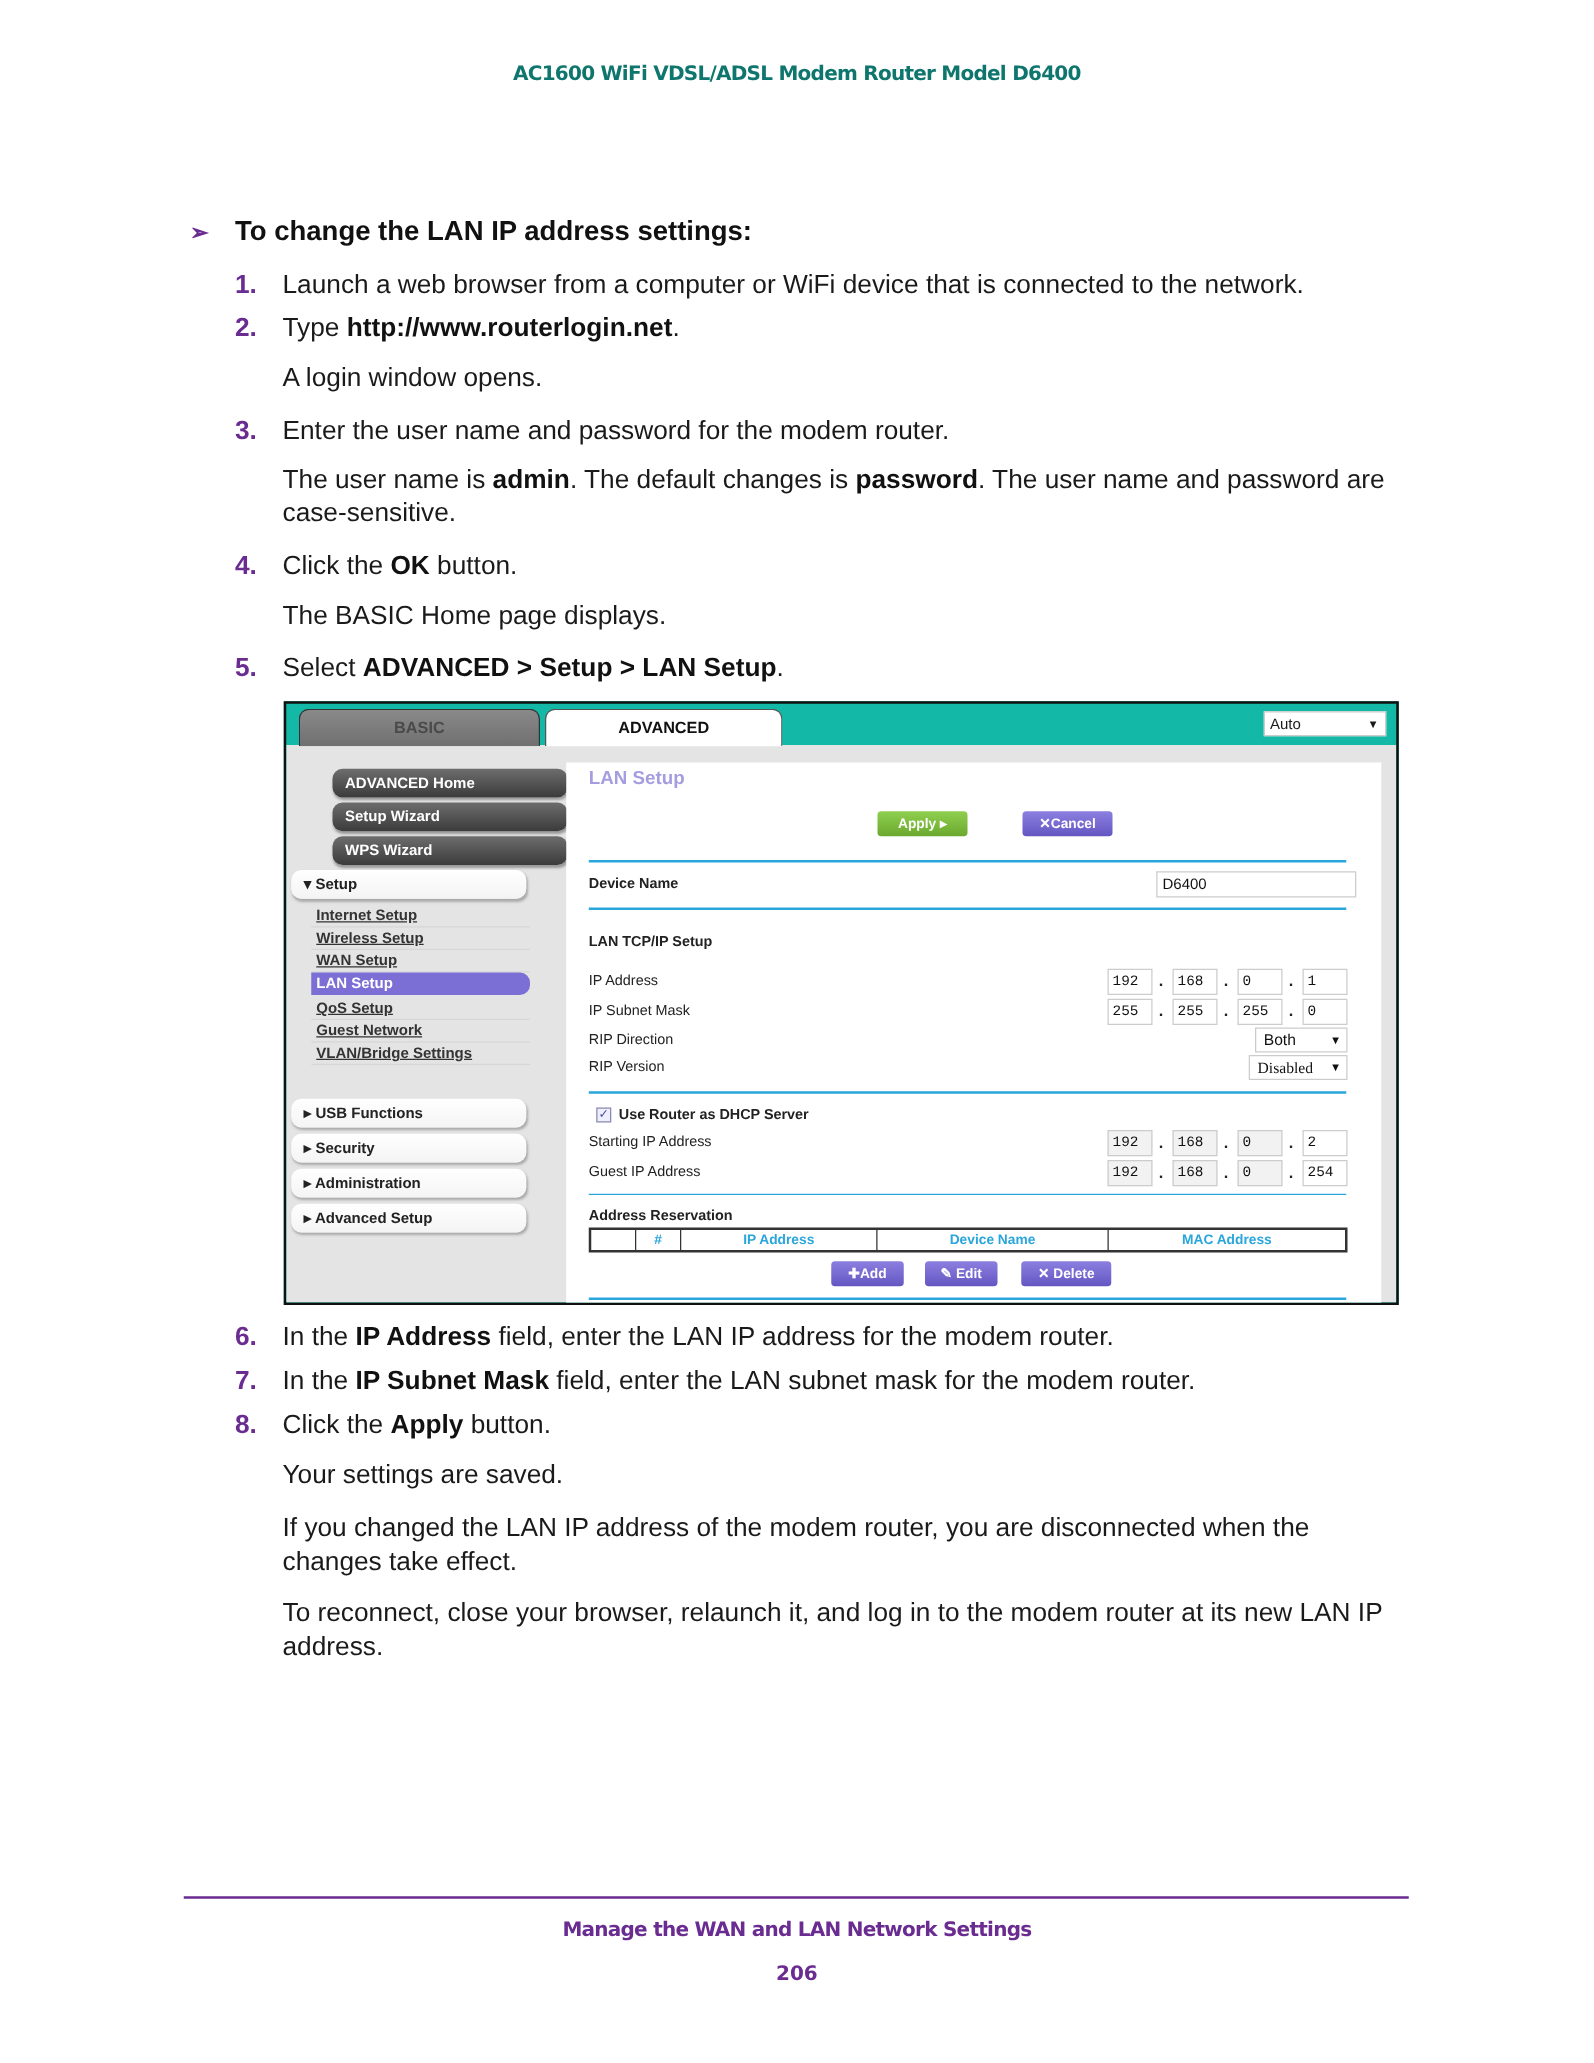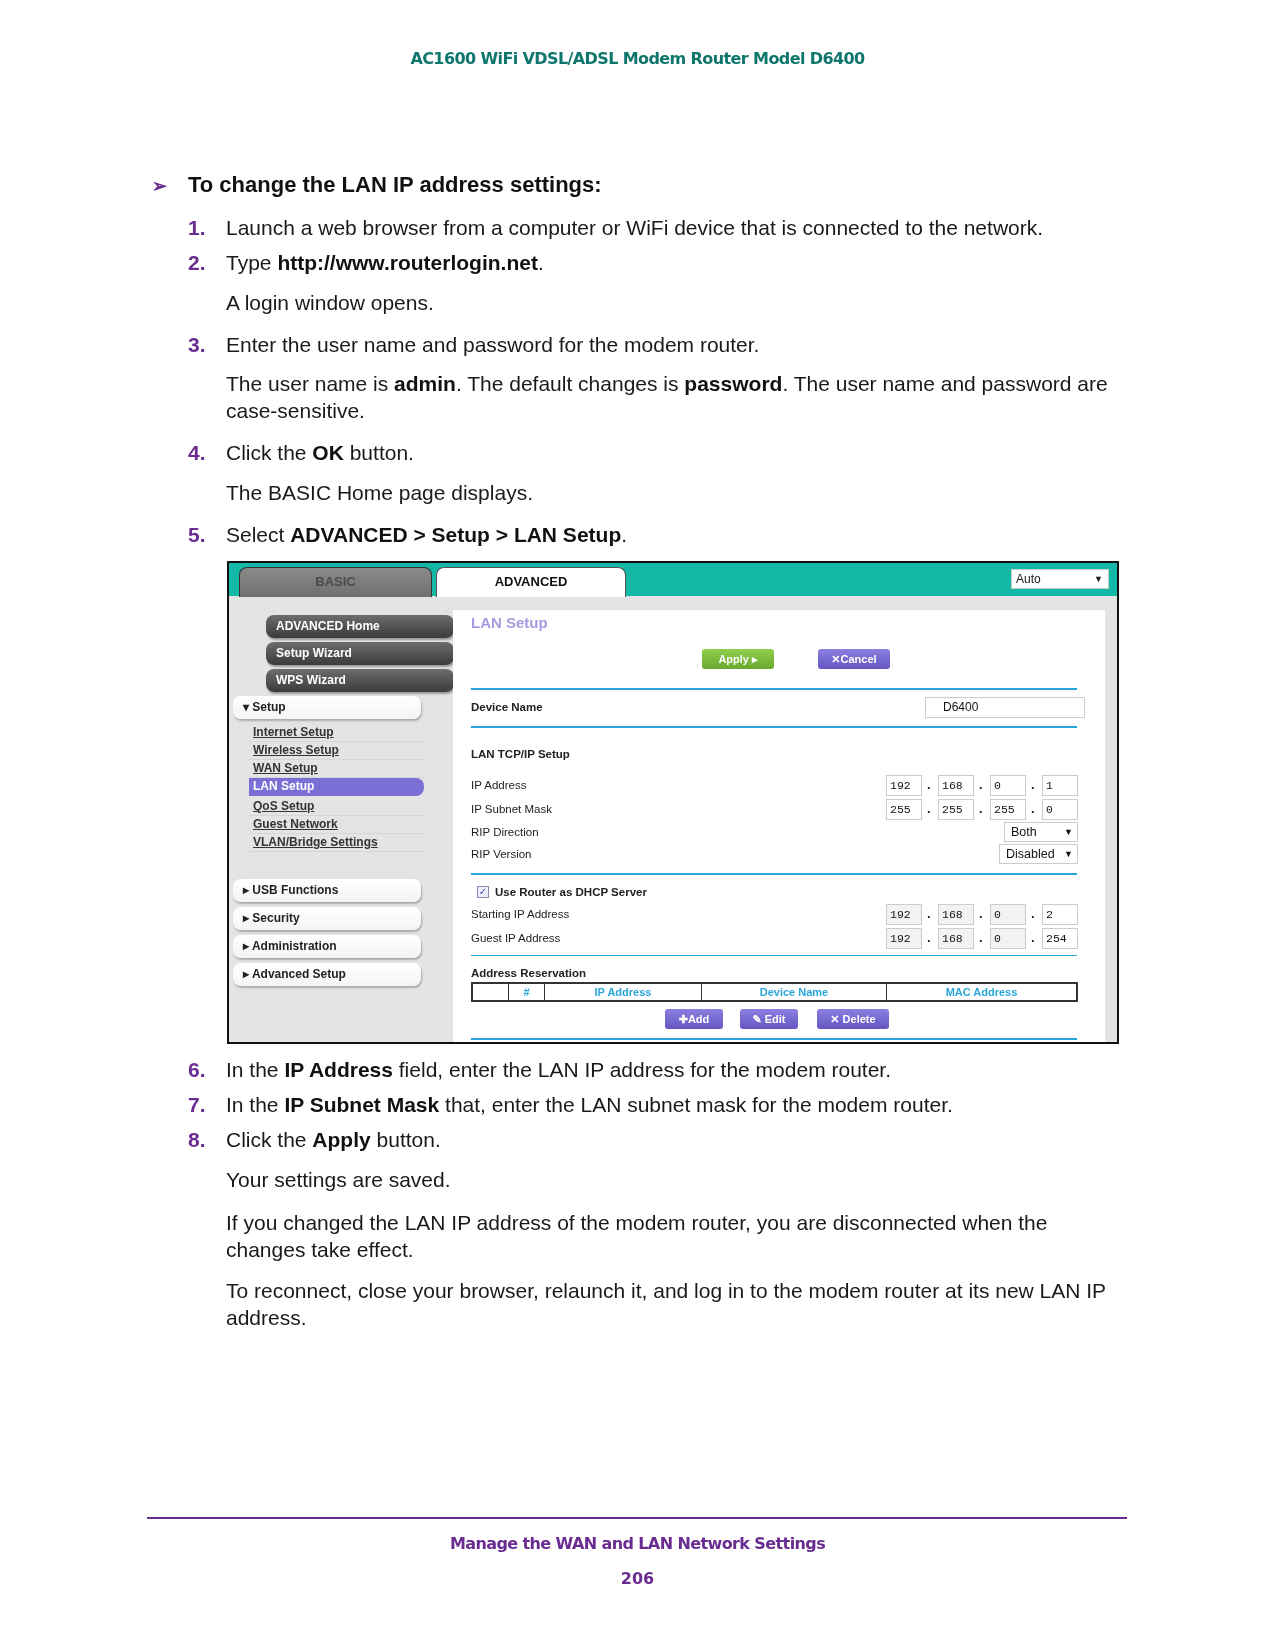--- a/index.html
+++ b/index.html
@@ -42,21 +42,21 @@
   .content { position: absolute; left: 224px; top: 47px; width: 652px; height: 436px; background: #fff; }
   .content-title { position: absolute; left: 18px; top: 4px; font-size: 15px; font-weight: bold; color: #a49de0; }
   .btn { position: absolute; height: 20px; border-radius: 3px; color: #fff; font-size: 11px; font-weight: bold;
     text-align: center; line-height: 20px; }
   .btn-apply { background: linear-gradient(#8fcf4e, #6aa92e); }
   .btn-purple { background: linear-gradient(#8c7fe0, #6356c2); }
   .rule { position: absolute; left: 18px; width: 606px; height: 2px; background: #2aa6dc; }
   .lbl { position: absolute; left: 18px; font-size: 11.5px; color: #222; }
   .lbl.b { font-weight: bold; }
   .txt-in { position: absolute; height: 21px; border: 1px solid #ccc; background: #fff; font-size: 12px;
-    line-height: 19px; padding-left: 17px; color: #111; }
+    line-height: 19px; padding-left: 4px; color: #111; }
   .ip-in { position: absolute; width: 36px; height: 21px; border: 1px solid #ccc; font-family: "Liberation Mono", monospace;
     font-size: 11.5px; line-height: 19px; padding-left: 3px; background: #fff; color: #111; }
   .ip-in.dis { background: #f2f2f2; }
   .dot { position: absolute; font-size: 13px; font-weight: bold; color: #222; }
   .sel { position: absolute; height: 20px; border: 1px solid #ccc; font-size: 12.5px; line-height: 18px;
     padding-left: 6px; background: #fff; color: #111; }
   .sel .caret { position: absolute; right: 4px; top: 0; font-size: 9px; }
   .chk { position: absolute; left: 24px; width: 12px; height: 12px; border: 1px solid #8a8ab0; background: #eef;
     font-size: 10px; line-height: 10px; text-align: center; color: #4b4ba0; }
   .rtable { position: absolute; left: 18px; width: 607px; height: 20px; border: 2px solid #333; display: flex; }
@@ -157,21 +157,21 @@
     <div class="dot" style="left:526px; top:191px">.</div>
     <div class="ip-in" style="left:537px; top:189px">255</div>
     <div class="dot" style="left:578px; top:191px">.</div>
     <div class="ip-in" style="left:589px; top:189px">0</div>
 
     <div class="lbl" style="top:216px">RIP Direction</div>
     <div class="sel" style="left:551px; top:212px; width:74px;">
       <span>Both</span><span class="caret">▼</span>
     </div>
     <div class="lbl" style="top:238px">RIP Version</div>
-    <div class="sel" style="left:546px; top:234px; width:79px;">
+    <div class="sel" style="left:546px; top:234px; width:79px;font-family:Liberation Serif, serif;">
       <span>Disabled</span><span class="caret">▼</span>
     </div>
 
     <div class="rule" style="top:263px"></div>
 
     <div class="chk" style="top:276px">✓</div>
     <div class="lbl b" style="left:42px; top:276px">Use Router as DHCP Server</div>
 
     <div class="lbl" style="top:298px">Starting IP Address</div>
     <div class="ip-in dis" style="left:433px; top:294px">192</div>
@@ -204,21 +204,21 @@
     <div class="btn btn-purple" style="left:287px; top:399px; width:58px;">✎ Edit</div>
     <div class="btn btn-purple" style="left:364px; top:399px; width:72px;">✕ Delete</div>
     <div class="rule" style="top:428px"></div>
   </div>
 </div>
 
 <div class="step" style="top:1056px">
   <span class="num">6.</span><span>In the </span><b>IP Address</b><span> field, enter the LAN IP address for the modem router.</span>
 </div>
 <div class="step" style="top:1091px">
-  <span class="num">7.</span><span>In the </span><b>IP Subnet Mask</b><span> that, enter the LAN subnet mask for the modem router.</span>
+  <span class="num">7.</span><span>In the </span><b>IP Subnet Mask</b><span> field, enter the LAN subnet mask for the modem router.</span>
 </div>
 <div class="step" style="top:1126px">
   <span class="num">8.</span><span>Click the </span><b>Apply</b><span> button.</span>
 </div>
 <div class="para" style="top:1166px">Your settings are saved.</div>
 <div class="para" style="top:1209px">If you changed the LAN IP address of the modem router, you are disconnected when the changes take effect.</div>
 <div class="para" style="top:1277px">To reconnect, close your browser, relaunch it, and log in to the modem router at its new LAN IP address.</div>
 
 <div class="page-footer-rule"></div>
 <div class="footer-title">Manage the WAN and LAN Network Settings</div>

